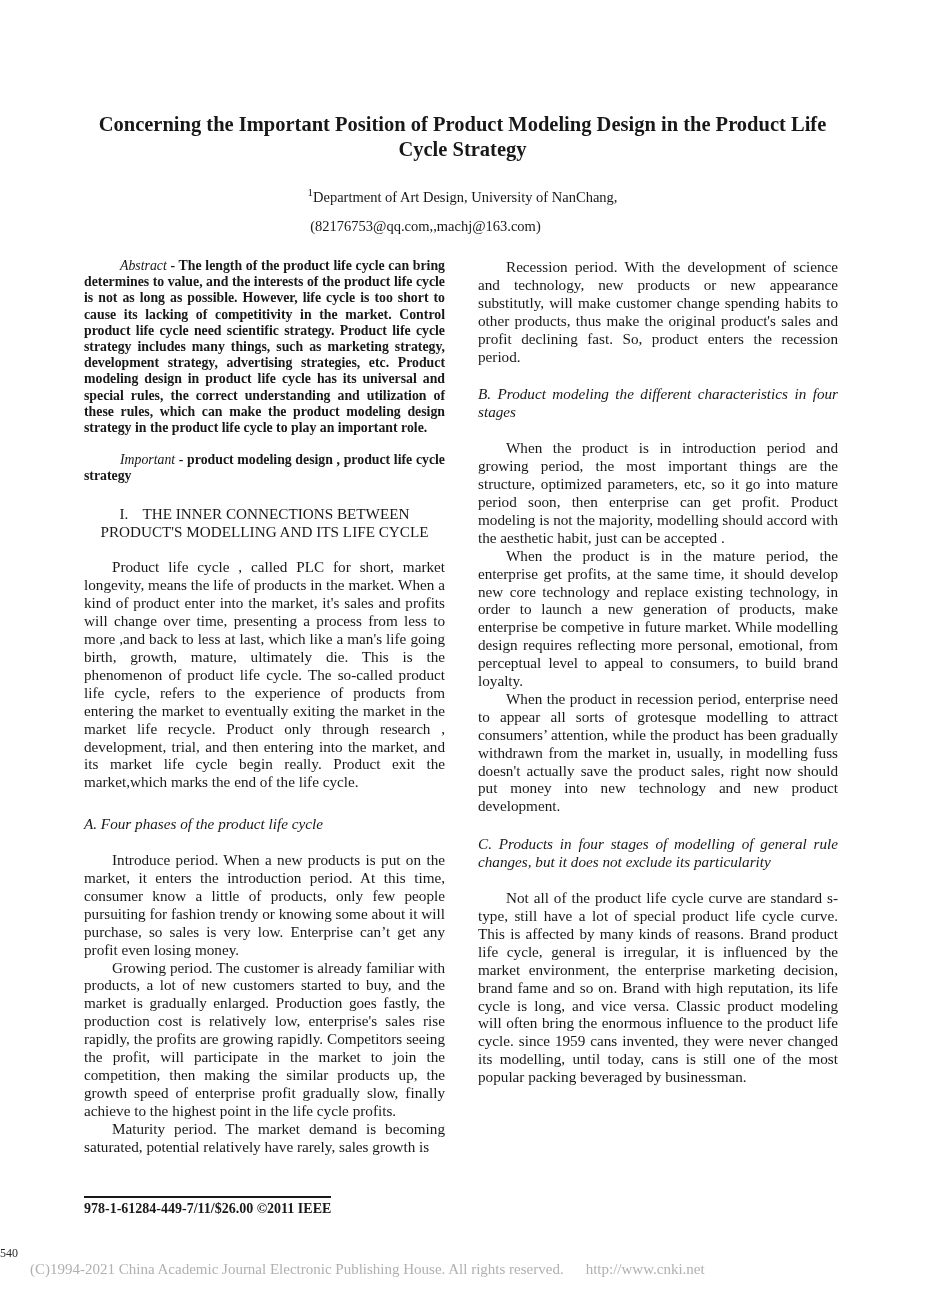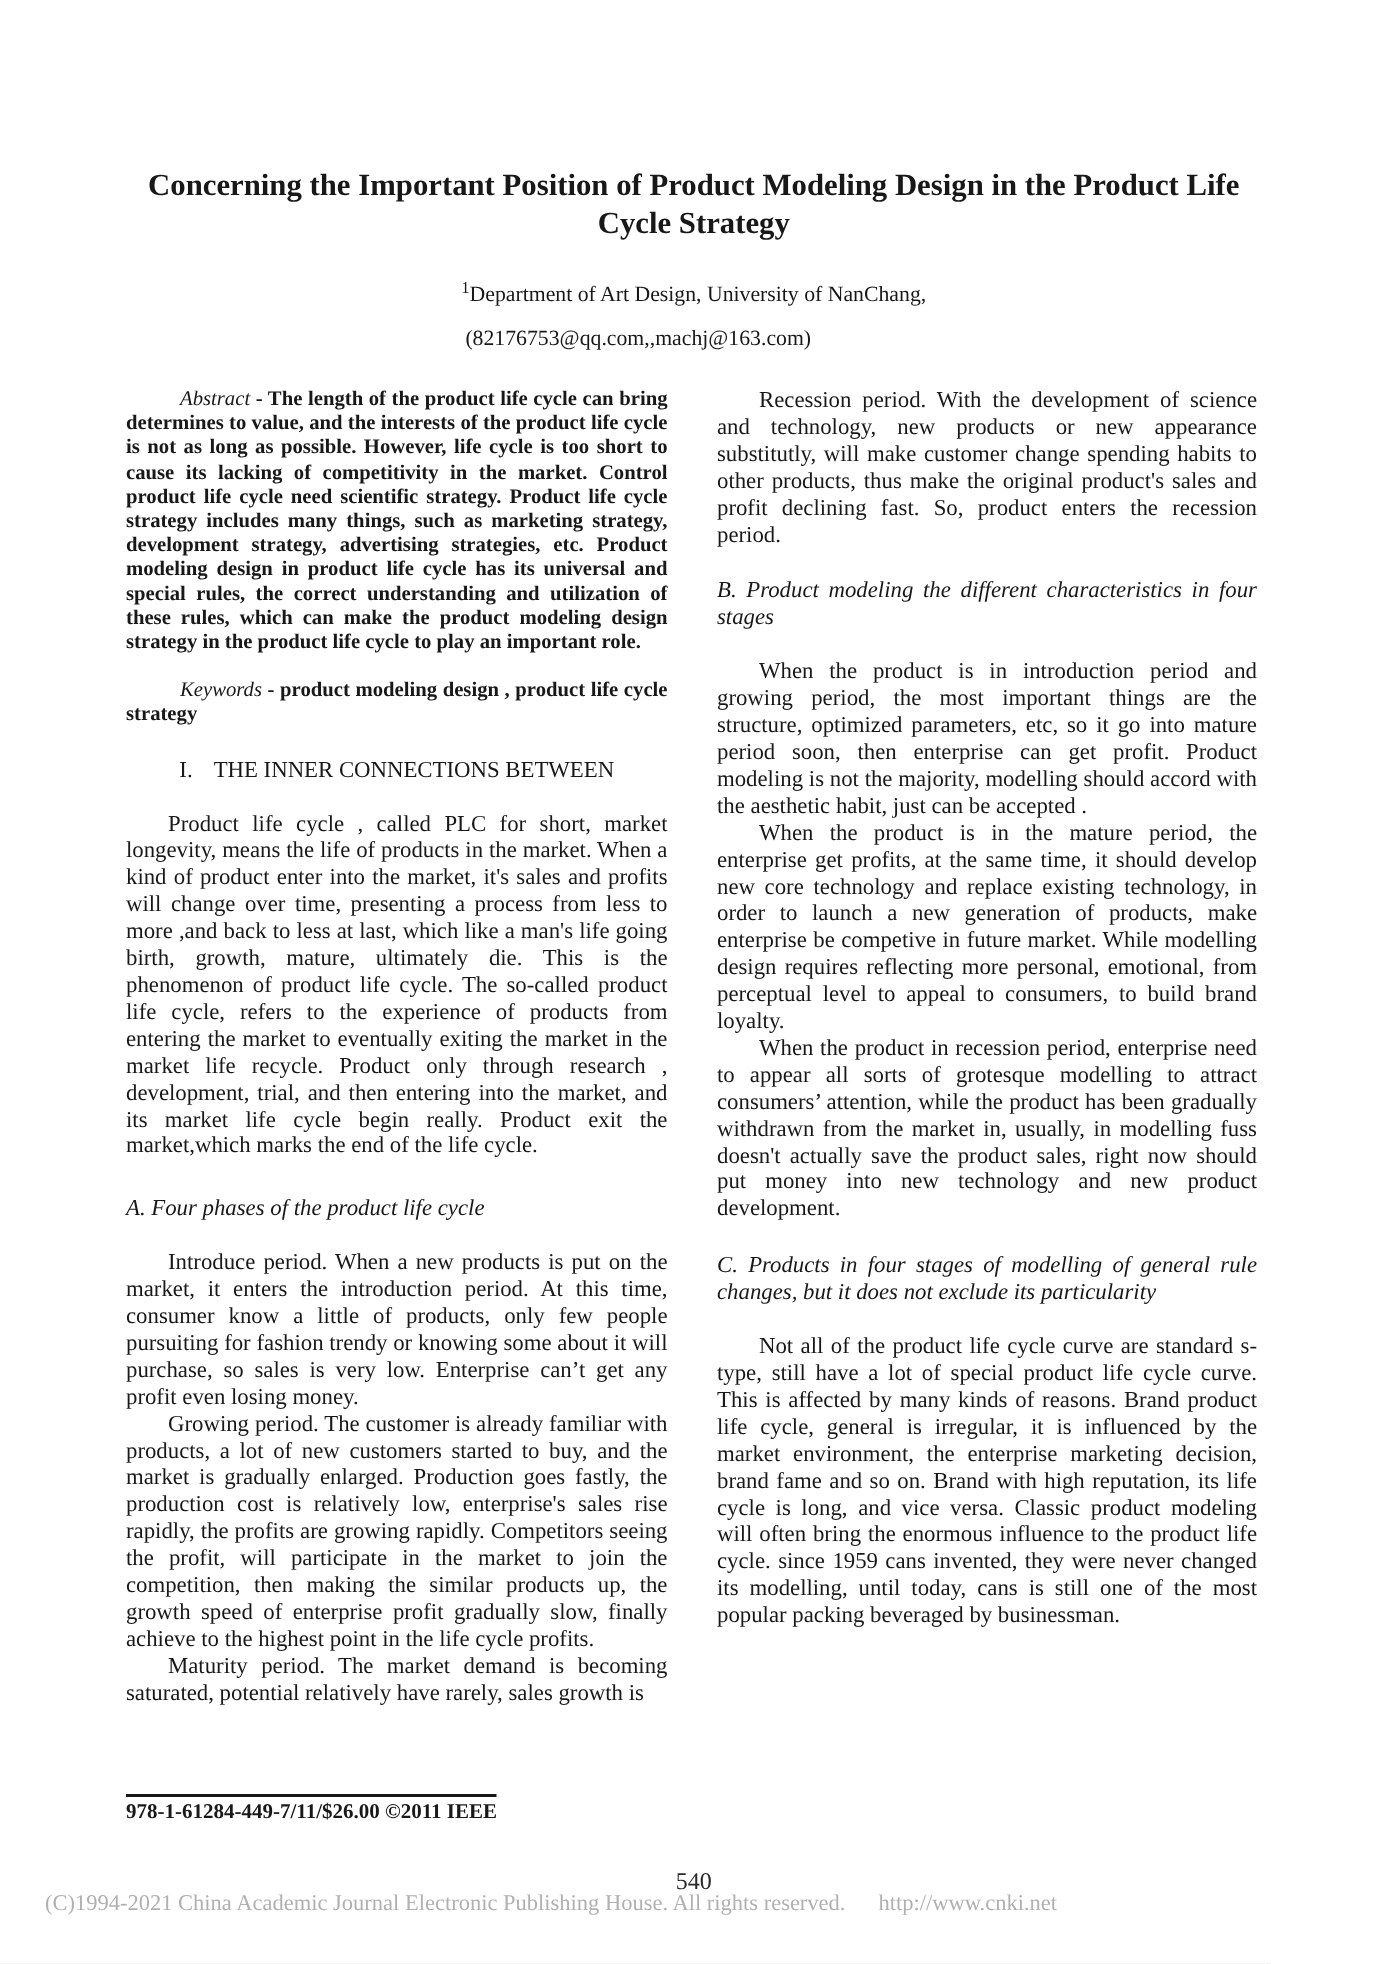--- a/index.html
+++ b/index.html
@@ -58,21 +58,21 @@
   .footer-rule {
     position:absolute; left:84px; top:1196px; width:247px;
     border-top:2px solid #181818;
   }
   .isbn-line {
     position:absolute; left:84px; top:1200px;
     font-size:14px; font-weight:bold; line-height:17px;
   }
   .page-number {
     position:absolute; left:0; top:1246px; width:925px;
-    text-align:center; font-size:16px; color:#2a2a2a;
+    text-align:left; font-size:12px; color:#2a2a2a;
   }
   .watermark {
     position:absolute; left:30px; top:1261px;
     font-size:15px; color:#b0b0b0; white-space:nowrap;
   }
   .watermark .wm-url { margin-left:22px; }
 </style>
 </head>
 <body>
 
@@ -84,24 +84,25 @@
   <div class="affiliation-line">
     <sup>1</sup><span>Department of Art Design, University of NanChang,</span>
   </div>
 
   <div class="contact-line">(82176753@qq.com,,machj@163.com)</div>
 
   <div class="col col-left">
 
     <p class="abstract-par"><span class="lead-italic">Abstract</span><span> - </span><span>The length of the product life cycle can bring determines to value, and the interests of the product life cycle is not as long as possible. However, life cycle is too short to cause its lacking of competitivity in the market. Control product life cycle need scientific strategy. Product life cycle strategy includes many things, such as marketing strategy, development strategy, advertising strategies, etc. Product modeling design in product life cycle has its universal and special rules, the correct understanding and utilization of these rules, which can make the product modeling design strategy in the product life cycle to play an important role.</span></p>
 
-    <p class="keywords-par"><span class="lead-italic">Keywords</span><span> - </span><span>product modeling design , product life cycle strategy</span></p>
+    <p class="keywords-par"><span class="lead-italic">Important</span><span> - </span><span>product modeling design , product life cycle strategy</span></p>
 
     <div class="sec-heading">
       <div><span class="sec-num">I.</span><span>THE INNER CONNECTIONS BETWEEN</span></div>
+      <div>PRODUCT'S MODELLING AND ITS LIFE CYCLE</div>
     </div>
 
     <p>Product life cycle , called PLC for short, market longevity, means the life of products in the market. When a kind of product enter into the market, it's sales and profits will change over time, presenting a process from less to more ,and back to less at last, which like a man's life going birth, growth, mature, ultimately die. This is the phenomenon of product life cycle. The so-called product life cycle, refers to the experience of products from entering the market to eventually exiting the market in the market life recycle. Product only through research , development, trial, and then entering into the market, and its market life cycle begin really. Product exit the market,which marks the end of the life cycle.</p>
 
     <div class="subhead">A. Four phases of the product life cycle</div>
 
     <p>Introduce period. When a new products is put on the market, it enters the introduction period. At this time, consumer know a little of products, only few people pursuiting for fashion trendy or knowing some about it will purchase, so sales is very low. Enterprise can’t get any profit even  losing money.</p>
     <p>Growing period. The customer is already familiar with products, a lot of new customers started to buy, and the market is gradually enlarged. Production goes fastly, the production cost is relatively low, enterprise's sales rise rapidly, the profits are growing rapidly. Competitors seeing the profit, will participate in the market to join the competition, then making the similar products up, the growth speed of enterprise profit gradually slow, finally achieve to the highest point in the life cycle profits.</p>
     <p>Maturity period. The market demand is becoming saturated, potential relatively have rarely, sales growth is</p>
   </div>

